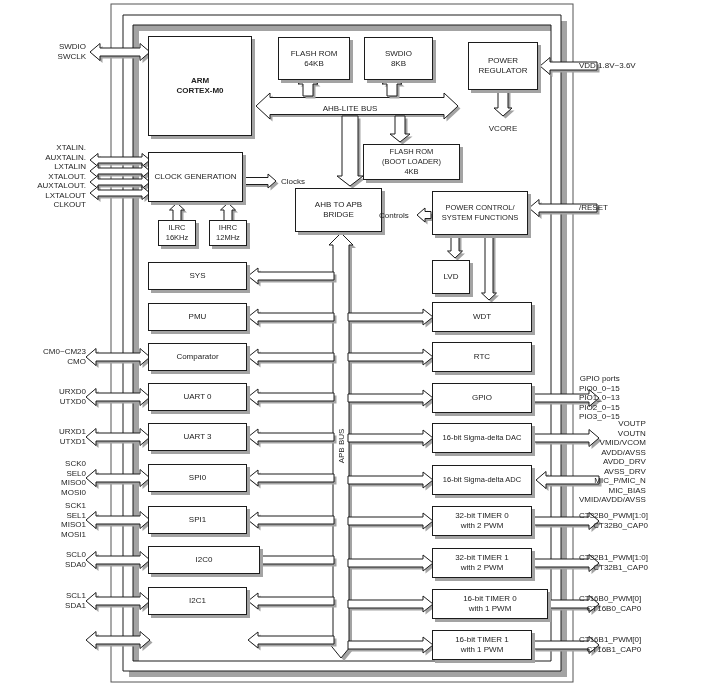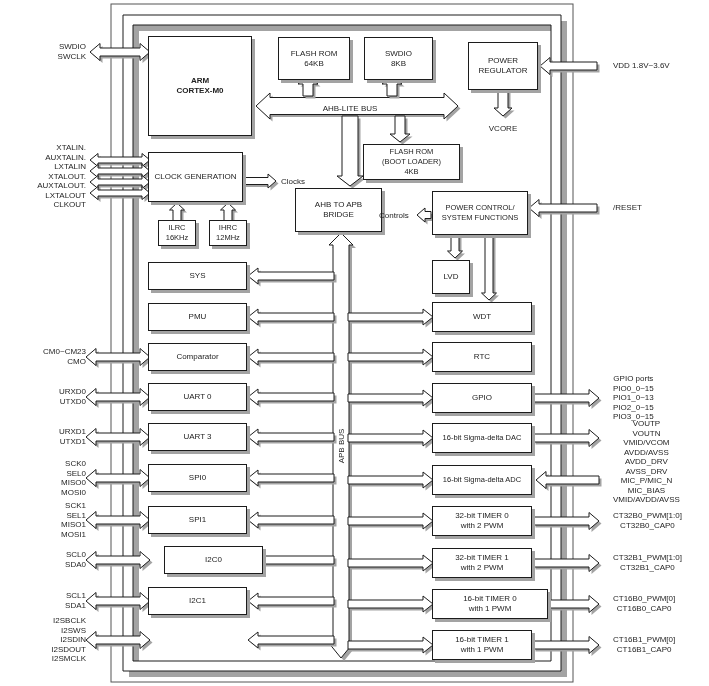--- a/index.html
+++ b/index.html
@@ -10,21 +10,21 @@
          display:flex;align-items:center;justify-content:center;text-align:center;
          font-size:8px;line-height:10px;color:#222;white-space:pre-line;box-sizing:border-box;}
   .block .sm{font-size:7.5px;}
   #cpu{flex-direction:column;padding:0;}
   #cpu .cpu-top{width:100%;height:30px;border-bottom:1px solid #1c1c1c;display:flex;
                 align-items:center;justify-content:center;white-space:pre-line;box-sizing:border-box;}
   #cpu .cpu-bot{width:100%;flex:1;display:flex;align-items:center;justify-content:center;
                 font-weight:bold;white-space:pre-line;}
   .pins{position:absolute;font-size:8px;line-height:9.5px;color:#1e1e1e;white-space:nowrap;}
   .pins-l{left:0;width:86px;text-align:right;}
-  .pins-r{left:613px;text-align:center;}
+  .pins-r{left:579px;text-align:right;}
   .lbl{position:absolute;font-size:8px;color:#1e1e1e;white-space:nowrap;}
   .ctr{transform:translate(-50%,-50%);}
   .vctr{transform:translateY(-50%);}
   .rot{transform:translate(-50%,-50%) rotate(-90deg);}
 </style>
 </head>
 <body>
 
 <div id="stage">
 
@@ -186,21 +186,21 @@
   <div class="block" style="left:148px;top:343px;width:99px;height:28px">
     <span>Comparator</span></div>
   <div class="block" style="left:148px;top:383px;width:99px;height:28px">
     <span>UART 0</span></div>
   <div class="block" style="left:148px;top:423px;width:99px;height:28px">
     <span>UART 3</span></div>
   <div class="block" style="left:148px;top:464px;width:99px;height:28px">
     <span>SPI0</span></div>
   <div class="block" style="left:148px;top:506px;width:99px;height:28px">
     <span>SPI1</span></div>
-  <div class="block" style="left:164px;top:546px;width:99px;height:28px">
+  <div class="block" style="left:148px;top:546px;width:112px;height:28px">
     <span>I2C0</span></div>
   <div class="block" style="left:148px;top:587px;width:99px;height:28px">
     <span>I2C1</span></div>
 
   <div class="block" style="left:432px;top:302px;width:100px;height:30px">
     <span>WDT</span></div>
   <div class="block" style="left:432px;top:342px;width:100px;height:30px">
     <span>RTC</span></div>
   <div class="block" style="left:432px;top:383px;width:100px;height:30px">
     <span>GPIO</span></div>
@@ -265,27 +265,20 @@
     <div>MOSI1</div>
   </div>
   <div class="pins pins-l" style="top:550px">
     <div>SCL0</div>
     <div>SDA0</div>
   </div>
   <div class="pins pins-l" style="top:591px">
     <div>SCL1</div>
     <div>SDA1</div>
   </div>
-  <div class="pins pins-l" style="top:616px">
-    <div>I2SBCLK</div>
-    <div>I2SWS</div>
-    <div>I2SDIN</div>
-    <div>I2SDOUT</div>
-    <div>I2SMCLK</div>
-  </div>
 
   <div class="pins pins-r" style="top:61px">
     <div>VDD 1.8V~3.6V</div>
   </div>
   <div class="pins pins-r" style="top:203px">
     <div>/RESET</div>
   </div>
   <div class="pins pins-r" style="top:374px">
     <div>GPIO ports</div>
     <div>PIO0_0~15</div>

